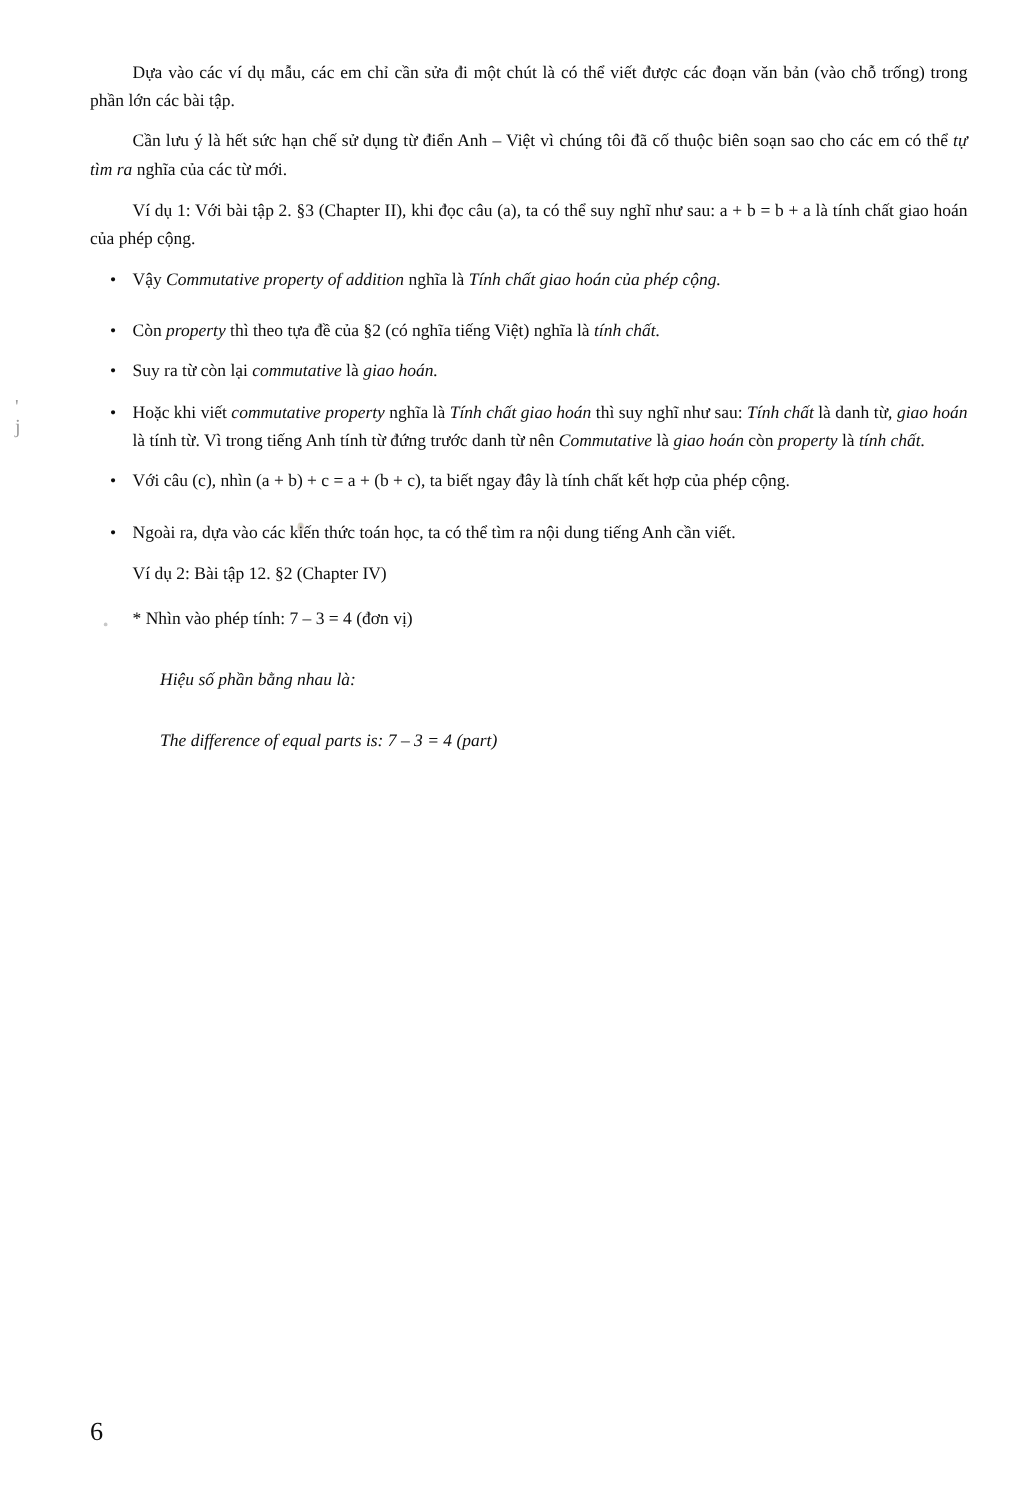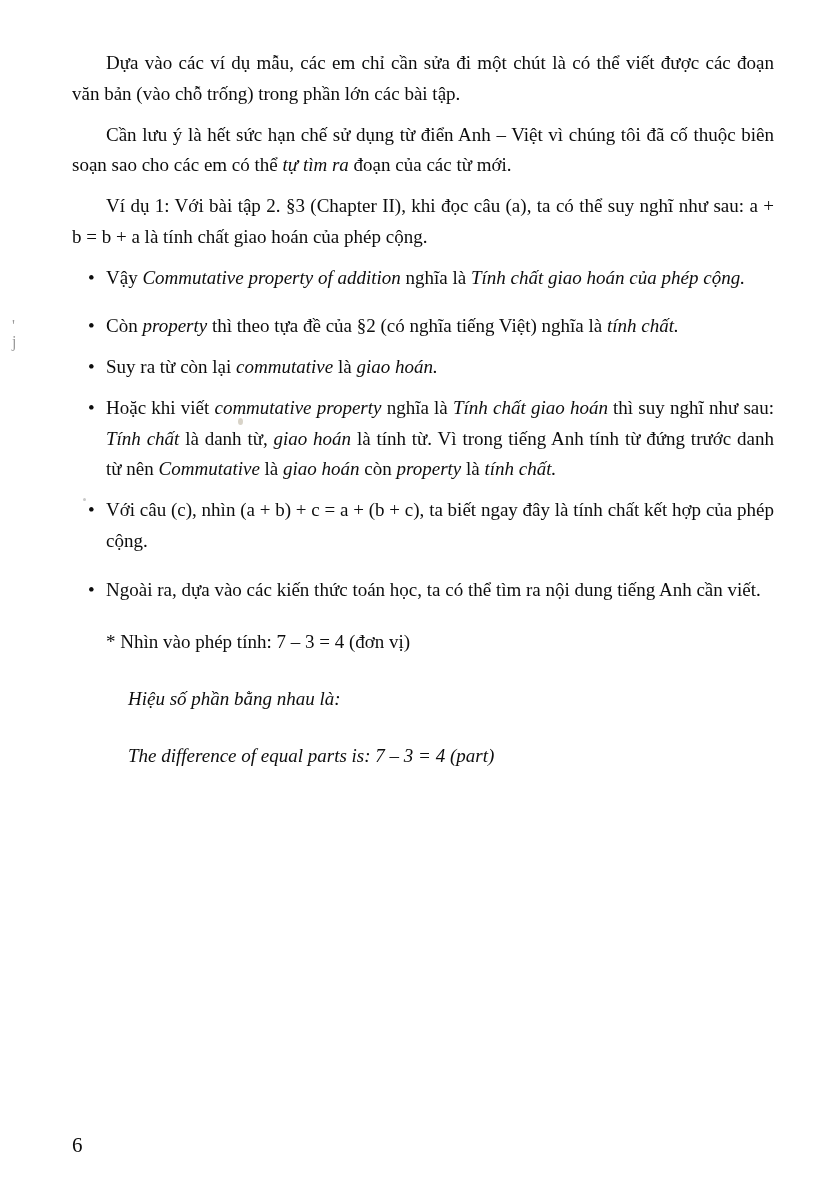--- a/index.html
+++ b/index.html
@@ -20,21 +20,21 @@
     box-sizing: border-box;
     padding: 48px 56px 40px 72px;
     overflow: hidden;
   }
   .content {
     width: 702px;
     margin: 0 auto;
   }
   p {
     margin: 0 0 2px 0;
-    font-size: 19px;
+    font-size: 14px;
     line-height: 1.62;
     text-align: justify;
     text-justify: inter-word;
   }
   .indent {
     text-indent: 34px;
   }
   .bullet {
     text-indent: 0;
     padding-left: 34px;
@@ -90,38 +90,39 @@
   <div class="margin-mark">
     <span>'</span>
     <span>j</span>
   </div>
   <div class="speck" style="left:238px; top:418px; width:5px; height:7px; background:#d8d3c8;"></div>
   <div class="speck" style="left:83px; top:498px; width:3px; height:3px;"></div>
 
   <div class="content">
       <p class="indent"><span>Dựa vào các ví dụ mẫu, các em chỉ cần sửa đi một chút là có thể viết được các đoạn văn bản (vào chỗ trống) trong phần lớn các bài tập.</span></p>
       <div class="spacer-sm"></div>
-      <p class="indent"><span>Cần lưu ý là hết sức hạn chế sử dụng từ điển Anh – Việt vì chúng tôi đã cố thuộc biên soạn sao cho các em có thể </span><span class="ital">tự tìm ra</span><span> đoạn của các từ mới.</span></p>
+      <p class="indent"><span>Cần lưu ý là hết sức hạn chế sử dụng từ điển Anh – Việt vì chúng tôi đã cố thuộc biên soạn sao cho các em có thể </span><span class="ital">tự tìm ra</span><span> nghĩa của các từ mới.</span></p>
       <div class="spacer-sm"></div>
       <p class="indent"><span>Ví dụ 1: Với bài tập 2. §3 (Chapter II), khi đọc câu (a), ta có thể suy nghĩ như sau: a + b = b + a là tính chất giao hoán của phép cộng.</span></p>
       <div class="spacer-sm"></div>
       <p class="bullet"><span class="dot">•</span><span>Vậy </span><span class="ital">Commutative property of addition</span><span> nghĩa là </span><span class="ital">Tính chất giao hoán của phép cộng.</span></p>
       <div class="spacer-sm"></div>
       <div class="spacer-sm"></div>
       <p class="bullet"><span class="dot">•</span><span>Còn </span><span class="ital">property</span><span> thì theo tựa đề của §2 (có nghĩa tiếng Việt) nghĩa là </span><span class="ital">tính chất.</span></p>
       <div class="spacer-sm"></div>
       <p class="bullet"><span class="dot">•</span><span>Suy ra từ còn lại </span><span class="ital">commutative</span><span> là </span><span class="ital">giao hoán.</span></p>
       <div class="spacer-sm"></div>
       <p class="bullet"><span class="dot">•</span><span>Hoặc khi viết </span><span class="ital">commutative property</span><span> nghĩa là </span><span class="ital">Tính chất giao hoán</span><span> thì suy nghĩ như sau: </span><span class="ital">Tính chất</span><span> là danh từ, </span><span class="ital">giao hoán</span><span> là tính từ. Vì trong tiếng Anh tính từ đứng trước danh từ nên </span><span class="ital">Commutative</span><span> là </span><span class="ital">giao hoán</span><span> còn </span><span class="ital">property</span><span> là </span><span class="ital">tính chất.</span></p>
       <div class="spacer-sm"></div>
       <p class="bullet"><span class="dot">•</span><span>Với câu (c), nhìn (a + b) + c = a + (b + c), ta biết ngay đây là tính chất kết hợp của phép cộng.</span></p>
       <div class="spacer-sm"></div>
       <div class="spacer-sm"></div>
       <p class="bullet"><span class="dot">•</span><span>Ngoài ra, dựa vào các kiến thức toán học, ta có thể tìm ra nội dung tiếng Anh cần viết.</span></p>
       <div class="spacer-sm"></div>
+      <p class="indent"><span>Ví dụ 2: Bài tập 12. §2 (Chapter IV)</span></p>
       <div class="spacer-md"></div>
       <p class="indent"><span>* Nhìn vào phép tính: 7 – 3 = 4 (đơn vị)</span></p>
       <div class="spacer-md"></div>
       <div class="spacer-md"></div>
       <p class="quote-line"><span class="ital">Hiệu số phần bằng nhau là:</span></p>
       <div class="spacer-md"></div>
       <div class="spacer-md"></div>
       <p class="quote-line"><span class="ital">The difference of equal parts is:</span><span> 7 – 3 = 4 </span><span class="ital">(part)</span></p>
     </div>
 

